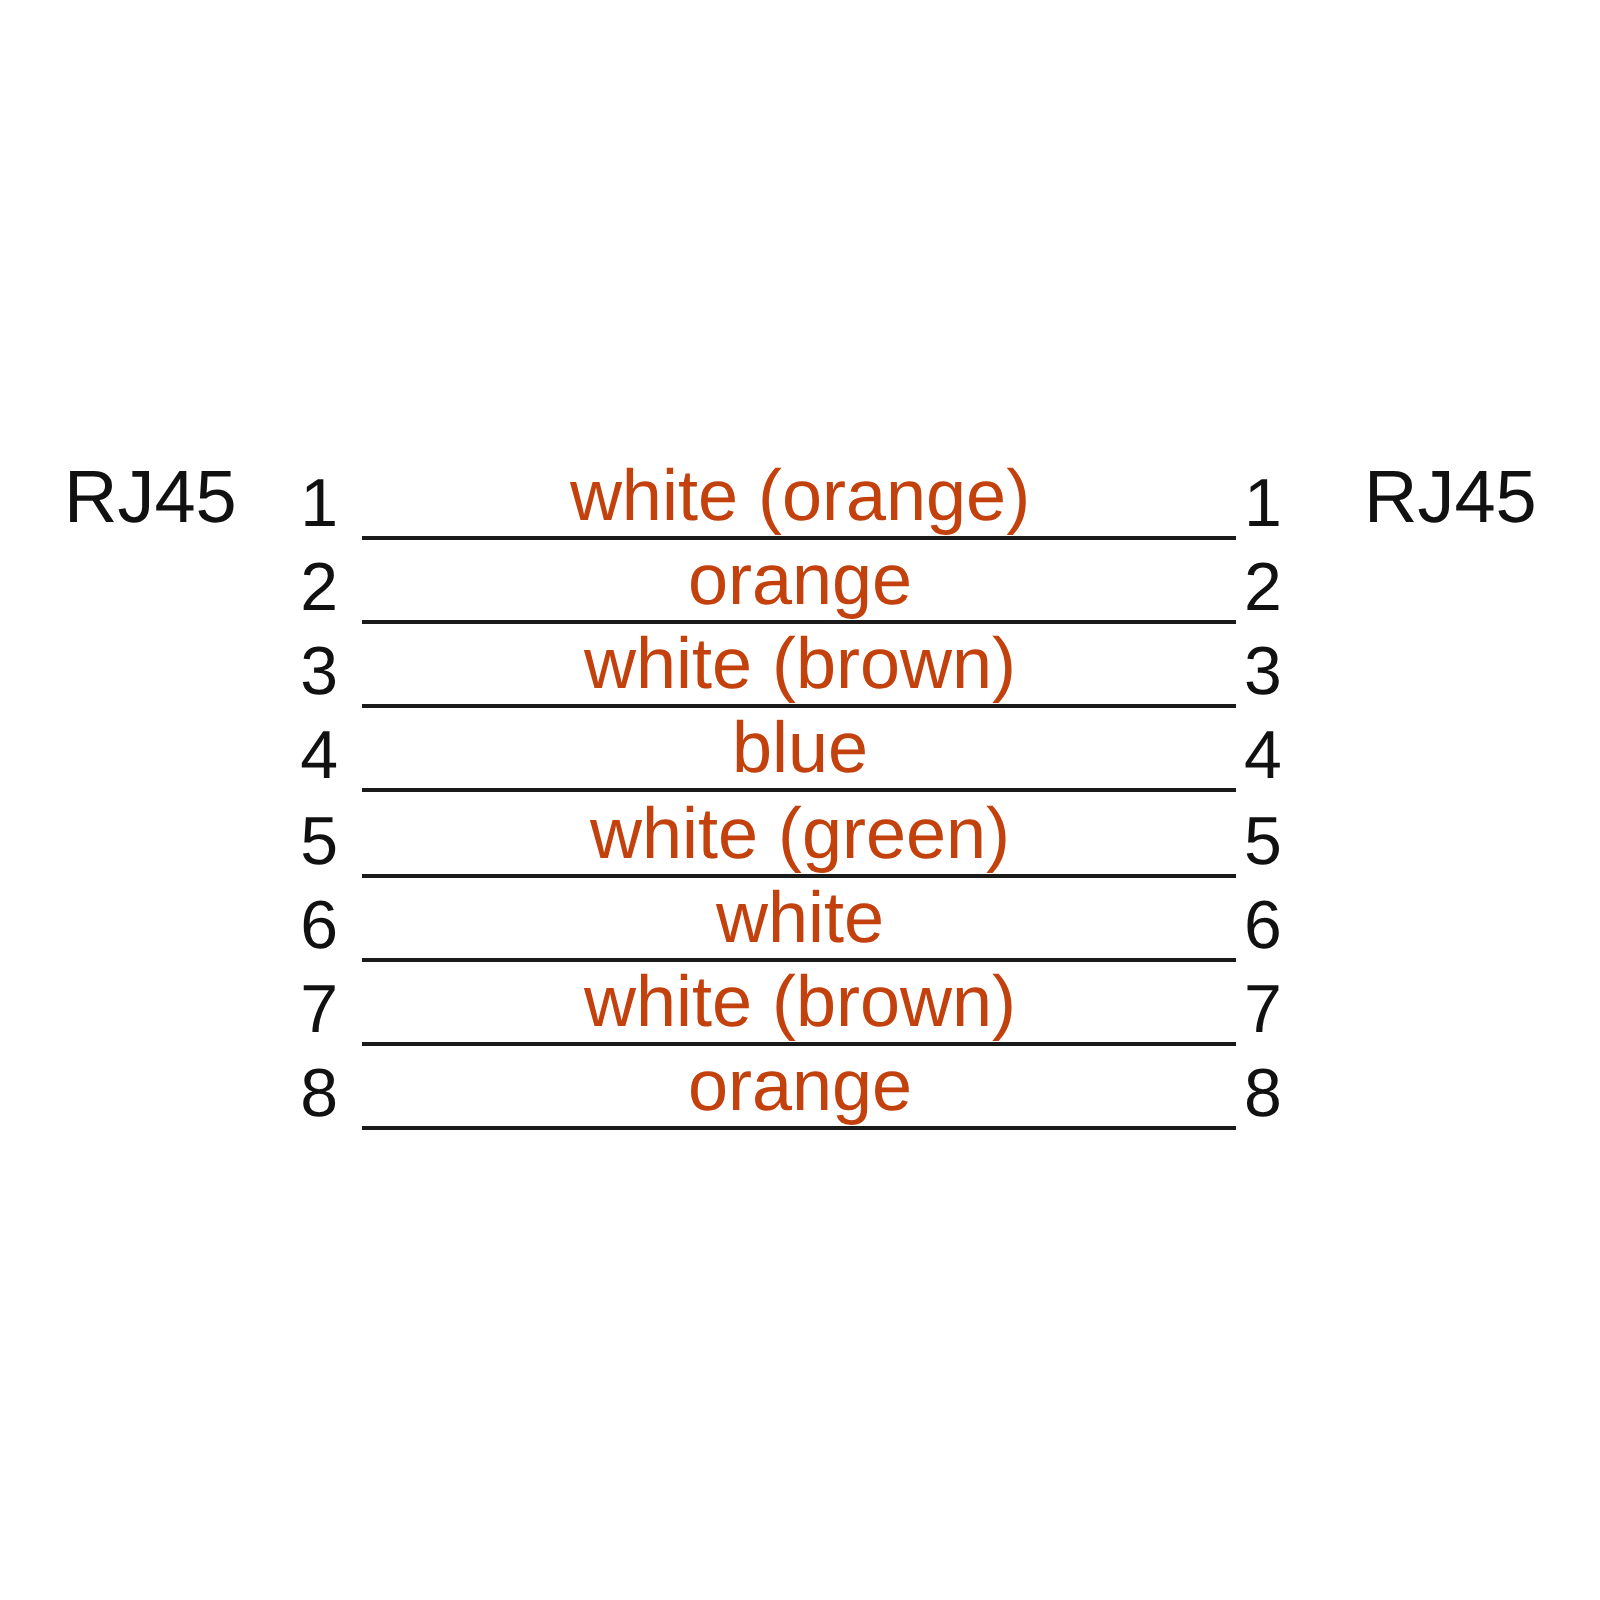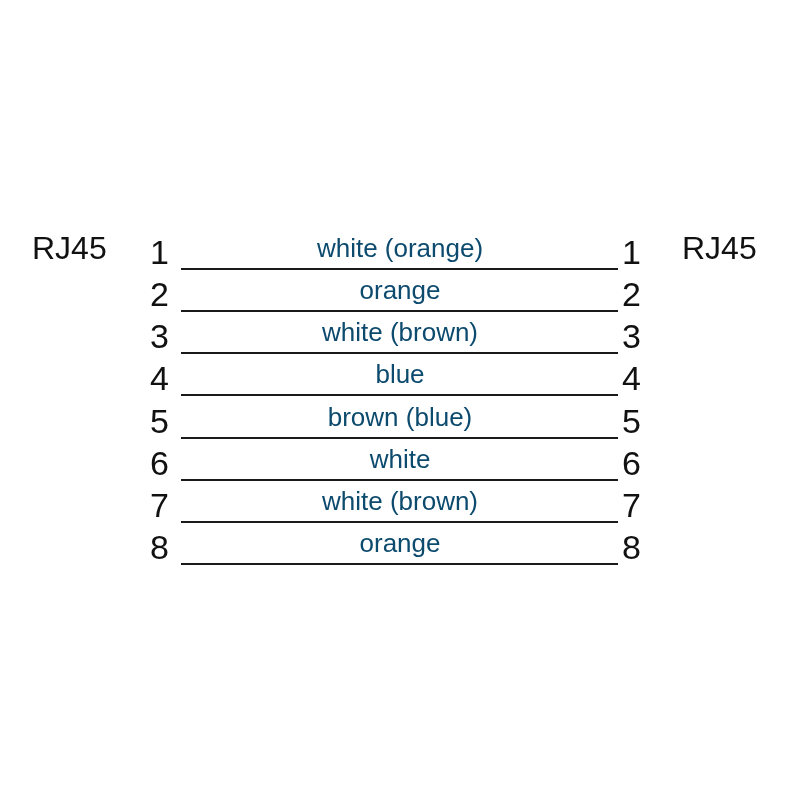--- a/index.html
+++ b/index.html
@@ -15,21 +15,21 @@
     background: #ffffff;
     overflow: hidden;
     font-family: "Liberation Sans", sans-serif;
     color: #000000;
     -webkit-font-smoothing: antialiased;
   }
 
   
   .connector-label {
     position: absolute;
-    font-size: 32px;
+    font-size: 37px;
     line-height: 33px;
     letter-spacing: 0px;
     color: #111111;
     white-space: nowrap;
   }
   #connector-left {
     left: 32px;
     top: 232px;
     text-align: left;
   }
@@ -81,23 +81,23 @@
     left: 622px;
     text-align: left;
   }
 
   
   .wire-label {
     position: absolute;
     left: 0;
     width: 800px;
     text-align: center;
-    font-size: 26px;
+    font-size: 36px;
     line-height: 34px;
-    color: #0c4a6e;
+    color: #c2410c;
     bottom: 3px;            
     white-space: nowrap;
     pointer-events: none;
   }
 </style>
 </head>
 <body>
 
 <div id="canvas">
 
@@ -127,21 +127,21 @@
       <div class="wire-row" style="top: 394.42px;">
         <div class="wire-line"></div>
         <div class="pin-number pin-left">4</div>
         <div class="pin-number pin-right">4</div>
         <div class="wire-label">blue</div>
       </div>
       <div class="wire-row" style="top: 436.56px;">
         <div class="wire-line"></div>
         <div class="pin-number pin-left">5</div>
         <div class="pin-number pin-right">5</div>
-        <div class="wire-label">brown (blue)</div>
+        <div class="wire-label">white (green)</div>
       </div>
       <div class="wire-row" style="top: 478.7px;">
         <div class="wire-line"></div>
         <div class="pin-number pin-left">6</div>
         <div class="pin-number pin-right">6</div>
         <div class="wire-label">white</div>
       </div>
       <div class="wire-row" style="top: 520.84px;">
         <div class="wire-line"></div>
         <div class="pin-number pin-left">7</div>

